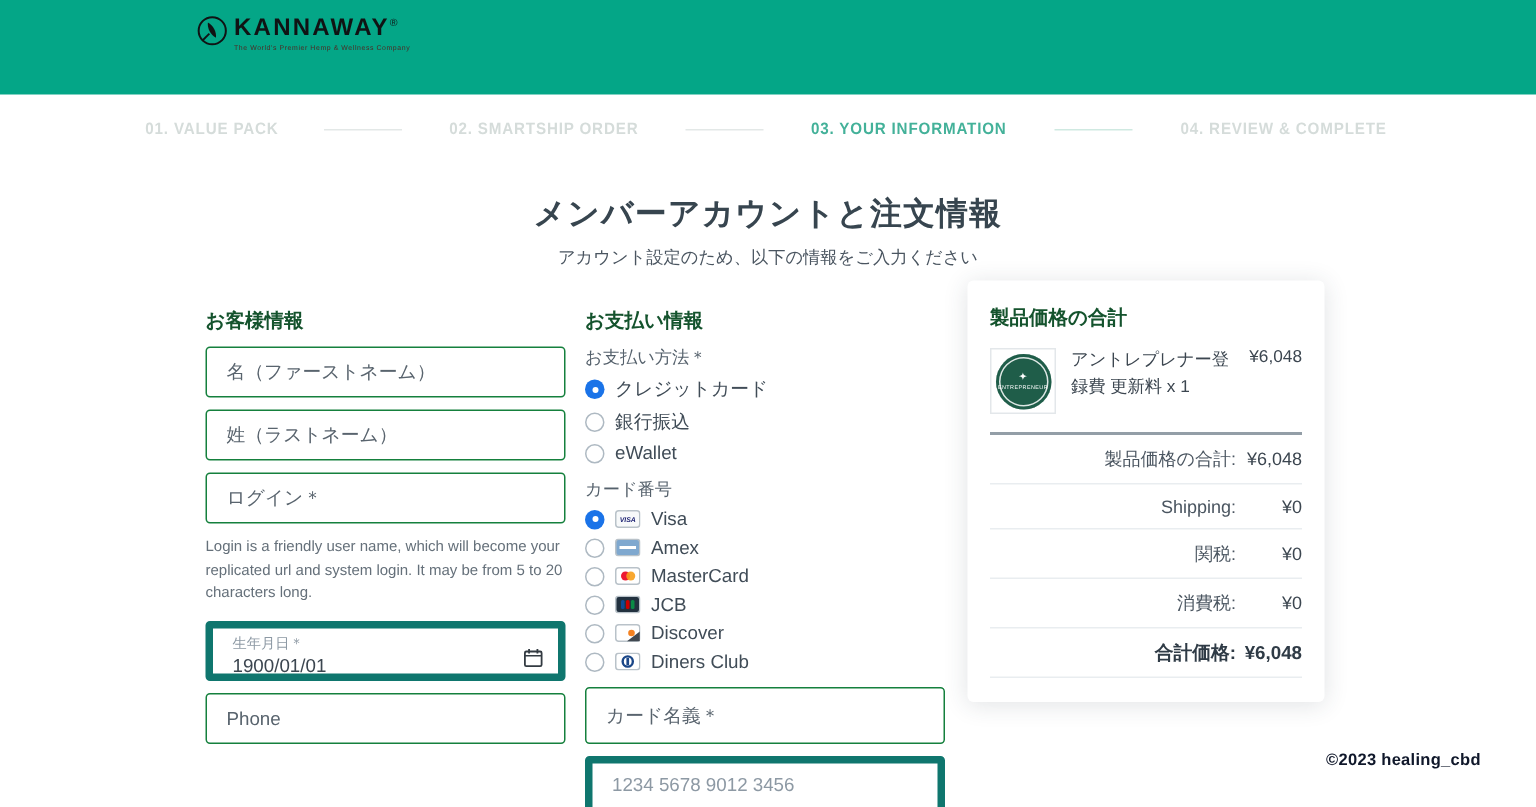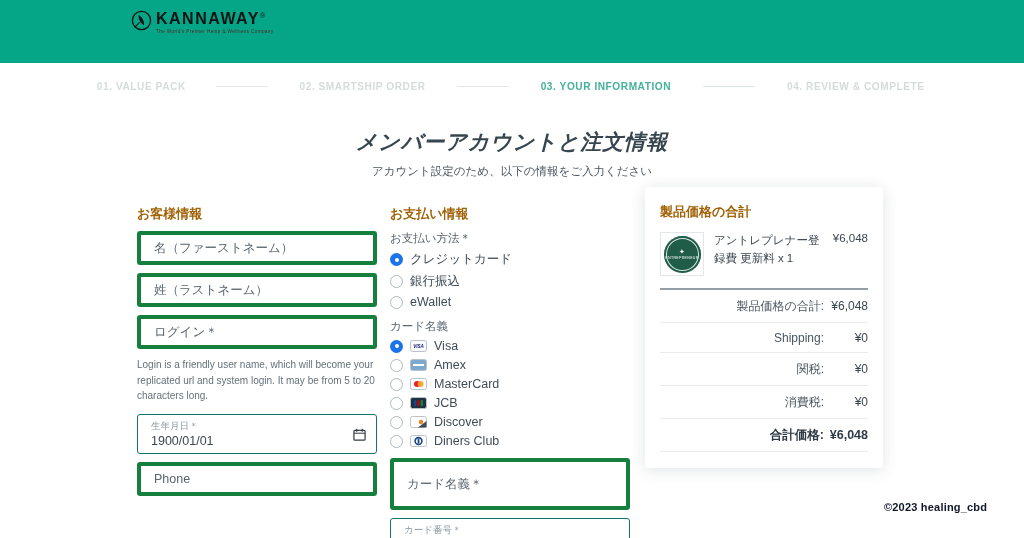--- a/index.html
+++ b/index.html
@@ -17,36 +17,36 @@
 
   
   .steps { position: absolute; top: 80px; left: 0; width: 100%; display: flex; align-items: center; justify-content: center; }
   .step { font-size: 11px; font-weight: 700; letter-spacing: 0.6px; color: #d5dcda; white-space: nowrap; transform: scaleX(0.92); cursor: default; }
   .step.active { color: #43b199; }
   .step-sep { width: 52px; height: 1px; background: #e3e8e7; margin: 0 26px; }
   .step-sep.teal { background: #cfe9e1; }
 
   
   .page-title { position: absolute; top: 128px; left: 0; width: 100%; text-align: center;
-    font-family: "Liberation Serif", serif; font-size: 21px; font-weight: 600; color: #37454f; letter-spacing: 1px; font-style: italic; }
+    font-family: "Liberation Serif", serif; font-size: 21px; font-weight: 600; color: #37454f; letter-spacing: 1px; }
   .page-subtitle { position: absolute; top: 164px; left: 0; width: 100%; text-align: center; font-size: 11.5px; color: #4a5560; }
 
   
   .col { position: absolute; top: 205px; width: 240px; }
   .col-left { left: 137px; }
   .col-mid { left: 390px; }
-  .section-title { font-size: 13px; font-weight: 700; color: #a16207; margin-bottom: 8px; }
-
-  .field { display: block; width: 100%; height: 34px; border: 4px solid #15803d; border-radius: 3px;
+  .section-title { font-size: 13px; font-weight: 700; color: #14532d; margin-bottom: 8px; }
+
+  .field { display: block; width: 100%; height: 34px; border: 1px solid #15803d; border-radius: 3px;
     padding: 0 13px; font-size: 12.5px; color: #3c4650; background: #fff; margin-bottom: 8px; outline: none;
     font-family: "Liberation Sans", sans-serif; }
   .field::placeholder { color: #59646e; opacity: 1; }
   .help { font-size: 10px; line-height: 1.55; color: #65707a; margin: 2px 0 10px; }
 
-  .compound { position: relative; width: 100%; border: 1px solid #0f766e; border-radius: 3px; background: #fff;
+  .compound { position: relative; width: 100%; border: 5px solid #0f766e; border-radius: 3px; background: #fff;
     padding: 5px 13px 4px; margin-bottom: 8px; height: 40px; }
   .compound .mini-label { display: block; font-size: 9.5px; color: #8d99a4; line-height: 11px; }
   .compound input { border: none; outline: none; width: 85%; font-size: 12.5px; color: #3c4650; padding: 0;
     font-family: "Liberation Sans", sans-serif; background: transparent; }
   .compound input::placeholder { color: #8d99a4; opacity: 1; }
   .cal-btn { position: absolute; right: 10px; top: 13px; cursor: pointer; line-height: 0; }
 
   .mini-head { font-size: 11.5px; color: #55616c; margin: 2px 0 5px; }
   .radio-row { display: flex; align-items: center; gap: 7px; margin: 0 0 5px; cursor: pointer; }
   .radio { width: 13px; height: 13px; border-radius: 50%; border: 1px solid #aeb9c2; background: #fff; flex: 0 0 13px; }
@@ -142,21 +142,21 @@
     </label>
     <label class="radio-row">
       <span class="radio"></span>
       <span class="radio-label">銀行振込</span>
     </label>
     <label class="radio-row">
       <span class="radio"></span>
       <span class="radio-label">eWallet</span>
     </label>
 
-    <div class="mini-head gap-top">カード名義</div>
+    <div class="mini-head gap-top">カード番号</div>
 
     <label class="radio-row">
       <span class="radio checked"></span>
       <span class="card-ico">
         <svg width="17" height="12" viewBox="0 0 17 12">
             <rect x="0.5" y="0.5" width="16" height="11" rx="2" fill="#f7f9fa" stroke="#b9c2c9"></rect>
             <text x="8.5" y="8.3" font-size="4.6" font-weight="bold" font-style="italic" fill="#1a1f71" text-anchor="middle" font-family="Liberation Sans, sans-serif">VISA</text>
           </svg>
       </span>
       <span class="radio-label">Visa</span>
@@ -210,24 +210,23 @@
       <span class="card-ico">
         <svg width="17" height="12" viewBox="0 0 17 12">
             <rect x="0.5" y="0.5" width="16" height="11" rx="2" fill="#fff" stroke="#b9c2c9"></rect>
             <circle cx="8.5" cy="6" r="3.4" fill="none" stroke="#1b4788" stroke-width="1.6"></circle>
             <rect x="7.6" y="3.6" width="1.8" height="4.8" fill="#1b4788"></rect>
           </svg>
       </span>
       <span class="radio-label">Diners Club</span>
     </label>
 
-    <input class="field gap-top" type="text" style="height: 52px;" placeholder="カード名義＊">
+    <input class="field gap-top" type="text" style="height: 38px;" placeholder="カード名義＊">
 
     <div class="compound">
-      <span class="mini-label">カード番号＊</span>
       <input type="text" placeholder="1234 5678 9012 3456" style="">
     </div>
 
   </section>
 
   <aside class="order-card">
     <h2 class="section-title">製品価格の合計</h2>
     <div class="order-item">
       <span class="thumb">
         <span class="badge-circle">

